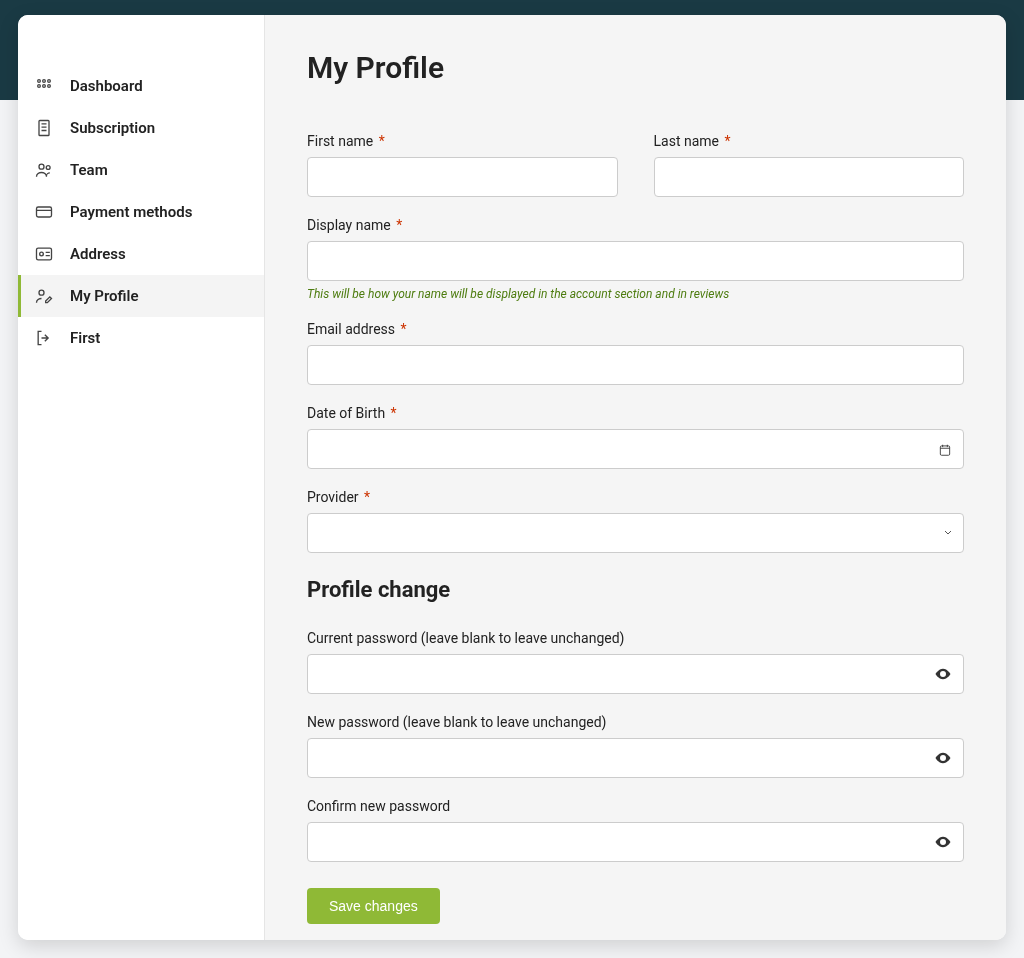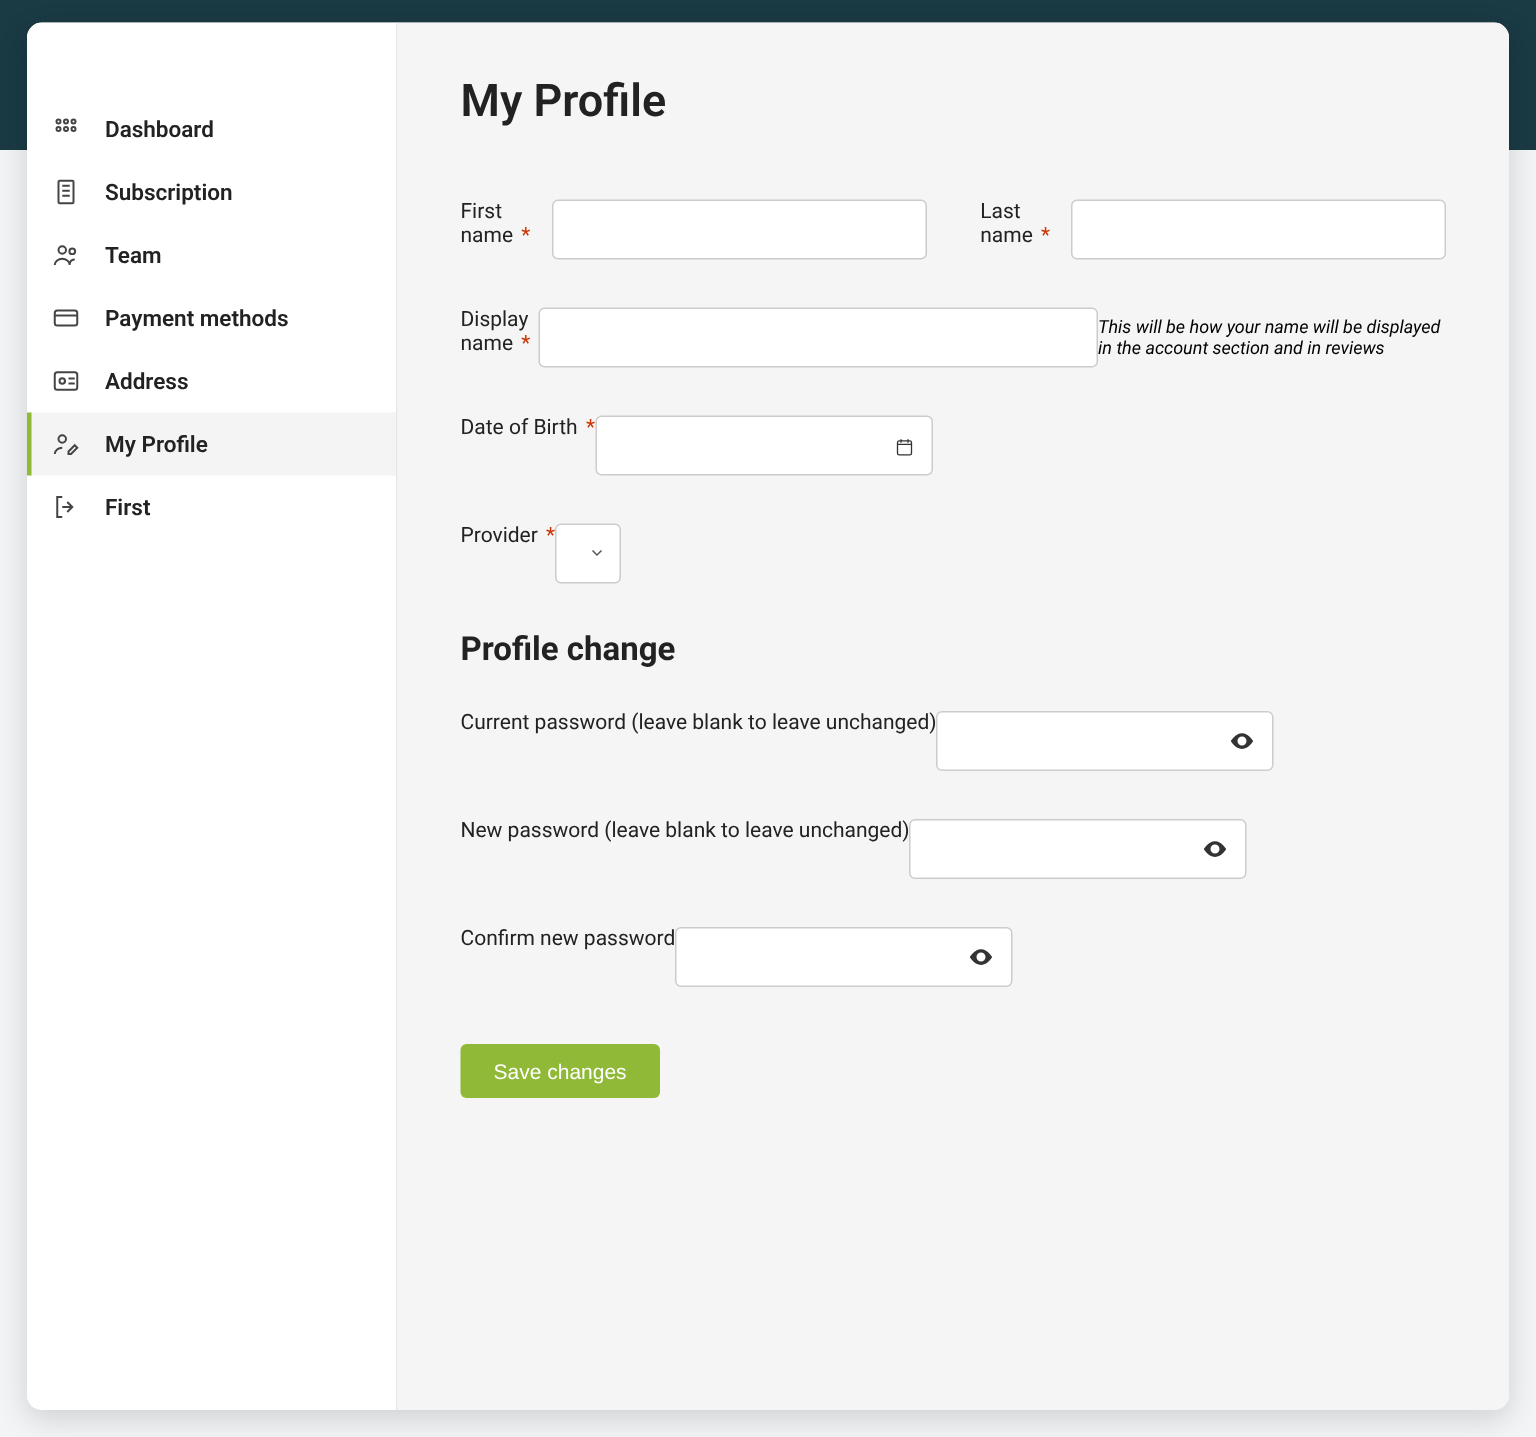--- a/index.html
+++ b/index.html
@@ -64,21 +64,21 @@
   h1.page-title {
     font-size:30px;
     font-weight:600;
     margin:0 0 48px 0;
     color:#222;
   }
   .row2 {
     display:flex;
     gap:36px;
   }
-  .field { display:flex; flex-direction:row; flex:1; margin-bottom:32px; }
+  .field { display:flex; flex-direction:column; flex:1; margin-bottom:20px; }
   .label {
     font-size:14px;
     color:#222;
     margin-bottom:8px;
   }
   .req { color:#cc3300; margin-left:2px; }
   .input, .select, .dateinput {
     height:40px;
     border:1px solid #ccc;
     border-radius:4px;
@@ -94,21 +94,21 @@
     padding-right:30px;
   }
   .select-wrap { position:relative; }
   .select-chevron {
     position:absolute; right:10px; top:50%; transform:translateY(-50%);
     pointer-events:none; color:#555;
   }
   .hint {
     font-size:12px;
     font-style:italic;
-    color:#000000;
+    color:#4d7c0f;
     margin-top:6px;
   }
   h2.section-title {
     font-size:22px;
     font-weight:700;
     margin:24px 0 28px 0;
     color:#222;
   }
   .pw-wrap { position:relative; }
   .eye-btn {
@@ -230,20 +230,24 @@
         <input class="input" value="" style="">
       </div>
     </div>
 
     <div class="field">
       <label class="label"><span>Display name</span> <span class="req">*</span></label>
       <input class="input" value="" style="">
       <div class="hint">This will be how your name will be displayed in the account section and in reviews</div>
     </div>
 
+    <div class="field">
+      <label class="label"><span>Email address</span> <span class="req">*</span></label>
+      <input class="input" value="" style="">
+    </div>
 
     <div class="field">
       <label class="label"><span>Date of Birth</span> <span class="req">*</span></label>
       <div class="date-wrap">
         <input class="input dateinput" value="" style="">
         <span class="cal-icon">
           <svg viewBox="0 0 24 24">
               <rect x="4" y="5" width="16" height="16" rx="2"></rect>
               <path d="M4 9h16M8 3v4M16 3v4"></path>
             </svg>

